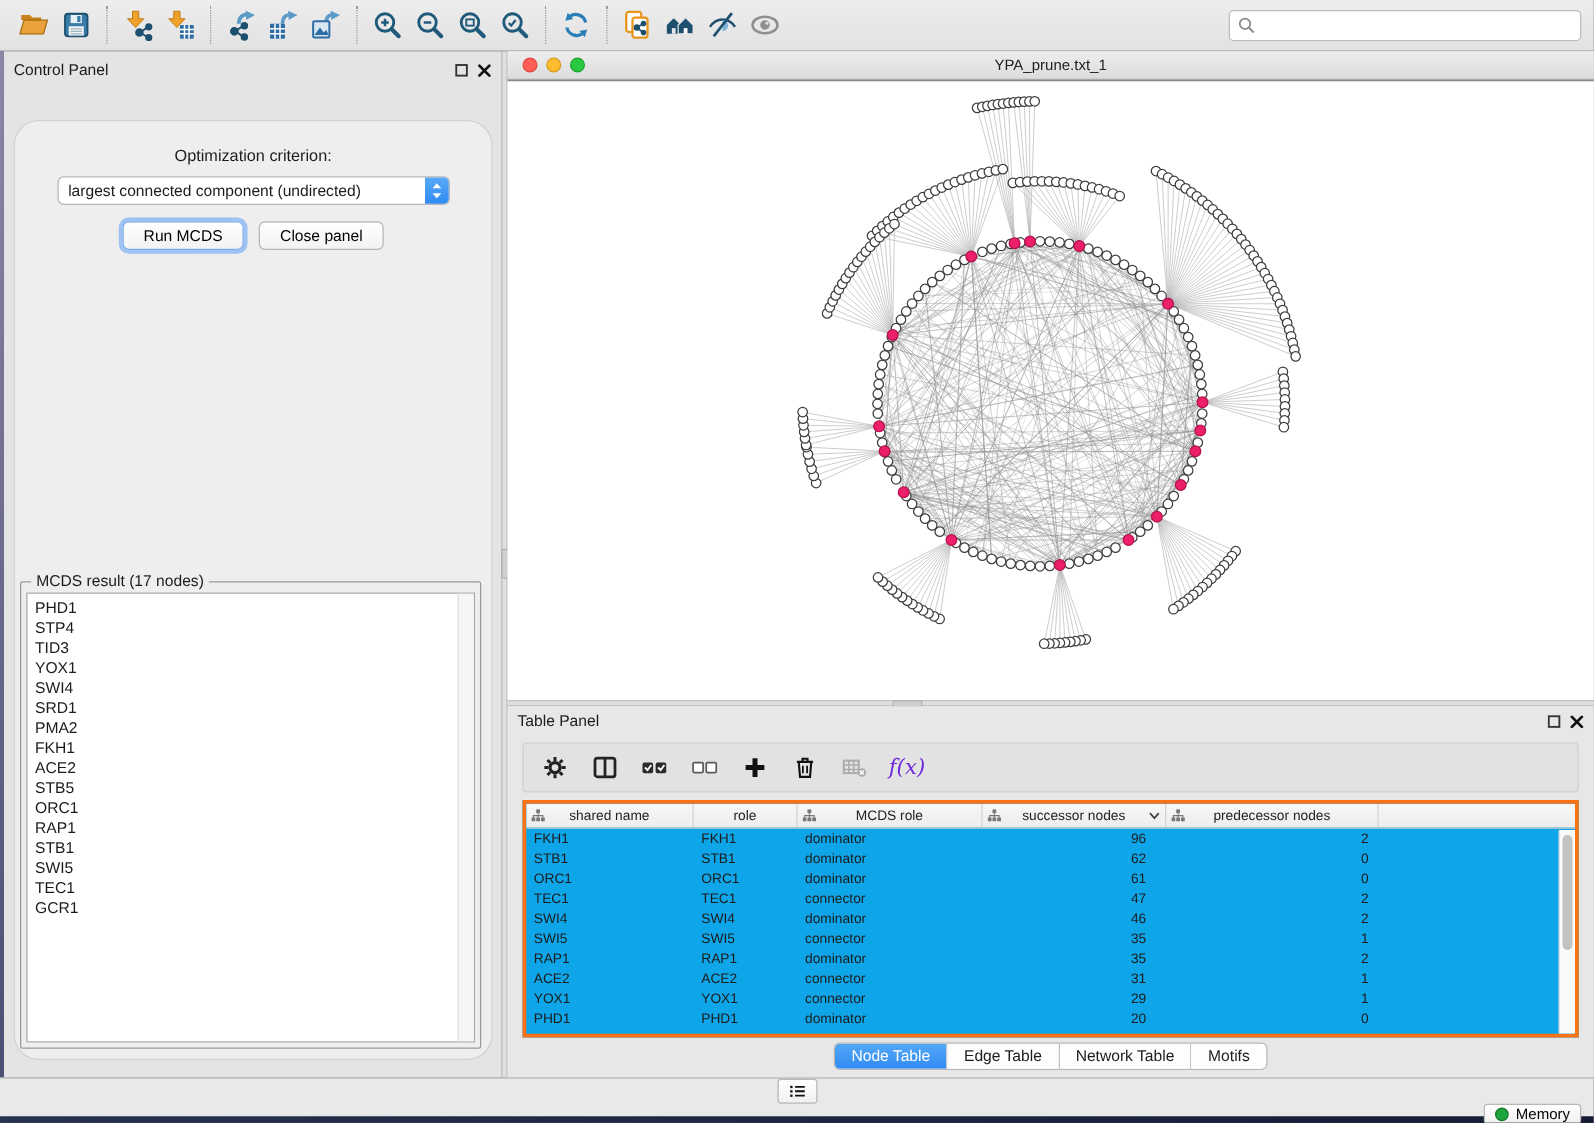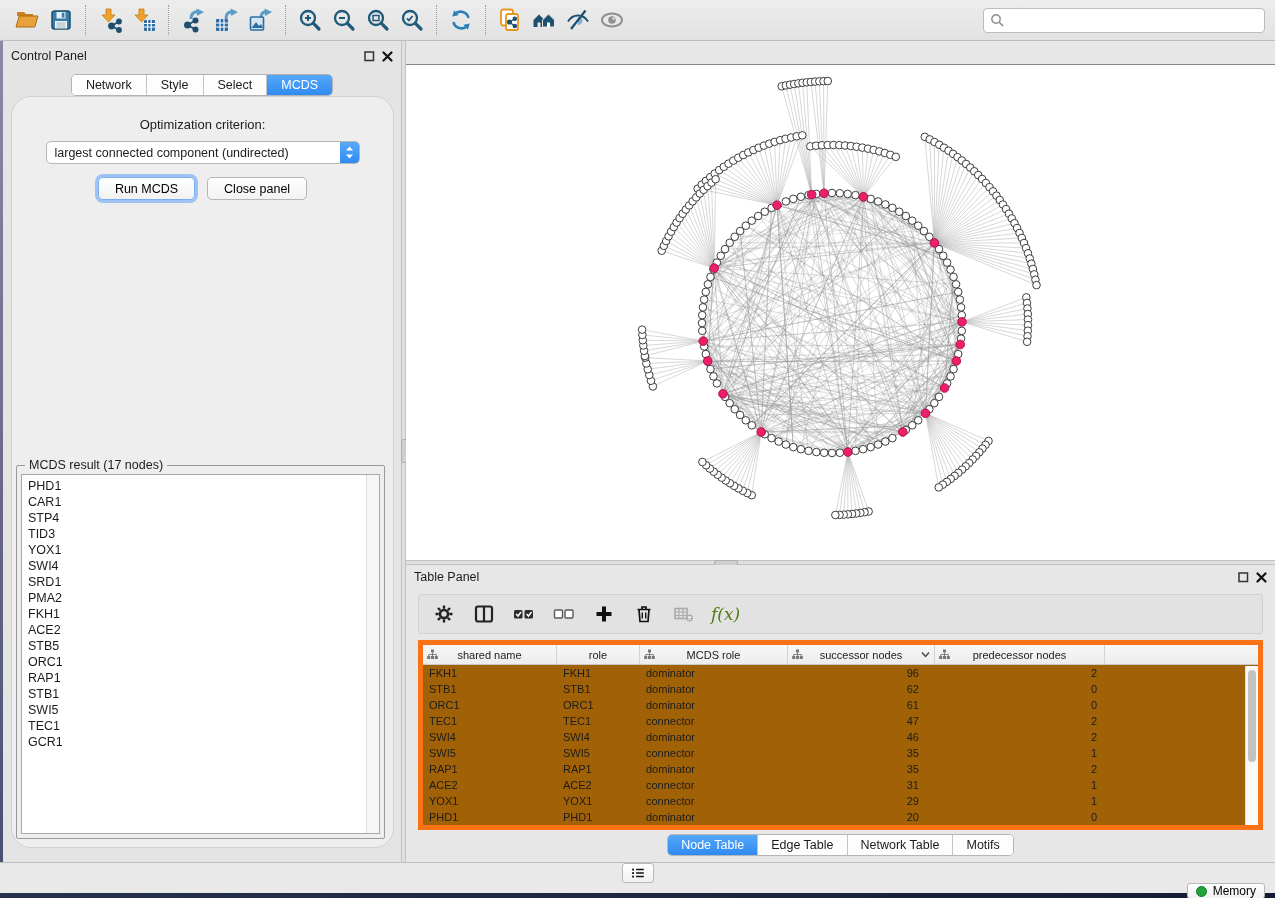--- a/index.html
+++ b/index.html
@@ -67,22 +67,22 @@
   .tl.green { background:#28c840; border:1px solid #1da52f; }
   .net-title .title { position:absolute; left:0; right:0; text-align:center; font-size:12px; color:#222; }
   .net-canvas { position:absolute; top:23px; left:0; right:0; bottom:0; background:#fff; border-top:1px solid #888; }
 
   
   .table-panel { position:absolute; left:0; right:0; top:524px; bottom:0; background:#e7e7e7; }
   .tp-head { height:22px; display:flex; align-items:center; padding:2px 8px 0 8px; font-size:12.5px; }
   .tp-toolbar { margin:7px 12px 0 12px; height:40px; background:#e2e2e2; border:1px solid #d0d0d0; border-radius:3px;
                 display:flex; align-items:center; gap:14px; padding:0 12px; }
   .tpi { width:26px; height:26px; border:none; background:transparent; display:flex; align-items:center; justify-content:center; }
-  .fx { font-family:"DejaVu Serif", serif; font-style:italic; font-size:17px; color:#4d7c0f; }
-  .grid-wrap { margin:6px 12px 0 12px; height:190px; background:#a16207; border:5px solid #f97316; position:relative; overflow:hidden; }
+  .fx { font-family:"DejaVu Serif", serif; font-style:italic; font-size:17px; color:#6d28d9; }
+  .grid-wrap { margin:6px 12px 0 12px; height:190px; background:#0ea5e9; border:3px solid #f97316; position:relative; overflow:hidden; }
   .thead { display:flex; height:20px; background:linear-gradient(#f7f7f7,#ededed); border-bottom:1px solid #c9c9c9; }
   .th { position:relative; display:flex; align-items:center; justify-content:center; font-size:11px; color:#222;
         border-right:1px solid #d4d4d4; flex:0 0 auto; }
   .th .hicon { position:absolute; left:4px; top:4px; }
   .th .sort { position:absolute; right:4px; top:6px; }
   .trow { display:flex; height:16px; align-items:center; }
   .td { flex:0 0 auto; font-size:11px; white-space:nowrap; overflow:hidden; padding-left:6px; }
   .td.num { text-align:right; padding-left:0; }
   .vscroll { position:absolute; top:21px; right:0; bottom:0; width:13px; background:#fafafa; border-left:1px solid #e0e0e0; }
   .vscroll .thumb { position:absolute; top:4px; left:2px; width:8px; height:92px; background:#c2c2c2; border-radius:4px; }
@@ -258,46 +258,39 @@
         <span>Control Panel</span>
         <span class="panel-icons">
           <svg width="11" height="11" viewBox="0 0 11 11">
               <rect x="1" y="1" width="8.5" height="8.5" fill="none" stroke="#333" stroke-width="1.5"></rect>
             </svg>
           <svg width="11" height="11" viewBox="0 0 11 11">
               <path d="M1.5 1.5 L9.5 9.5 M9.5 1.5 L1.5 9.5" stroke="#111" stroke-width="2.2" stroke-linecap="round"></path>
             </svg>
         </span>
       </div>
-      <div class="cp-tabs">
-          <div class="seg">Network</div>
-          <div class="seg">Style</div>
-          <div class="seg">Select</div>
-          <div class="seg sel">MCDS</div>
-        </div>
       <div class="cp-body">
         <div class="opt-label">Optimization criterion:</div>
         <div class="combo">
           <span>largest connected component (undirected)</span>
           <span class="stepper">
             <svg width="11" height="15" viewBox="0 0 11 15">
                 <path d="M5.5 1.5 L9 5.5 H2 Z" fill="#fff"></path>
                 <path d="M5.5 13.5 L2 9.5 H9 Z" fill="#fff"></path>
               </svg>
           </span>
         </div>
         <div class="btn-row">
           <button class="btn focus">Run MCDS</button>
           <button class="btn">Close panel</button>
         </div>
         <div class="mcds-box">
           <div class="mcds-legend">MCDS result (17 nodes)</div>
           <div class="mcds-list">
               <div class="mcds-item">PHD1</div>
-              <div class="mcds-item">CAR1</div>
               <div class="mcds-item">STP4</div>
               <div class="mcds-item">TID3</div>
               <div class="mcds-item">YOX1</div>
               <div class="mcds-item">SWI4</div>
               <div class="mcds-item">SRD1</div>
               <div class="mcds-item">PMA2</div>
               <div class="mcds-item">FKH1</div>
               <div class="mcds-item">ACE2</div>
               <div class="mcds-item">STB5</div>
               <div class="mcds-item">ORC1</div>
@@ -312,20 +305,26 @@
       </div>
     </aside>
 
     <div class="vsplit">
         <div class="handle"></div>
       </div>
 
     <section class="right">
 
       <div class="net-win">
+        <div class="net-title">
+          <span class="title">YPA_prune.txt_1</span>
+          <span class="tl red"></span>
+          <span class="tl yellow"></span>
+          <span class="tl green"></span>
+        </div>
         <div class="net-canvas" id="netcanvas">
             <svg width="869" height="496">
               <g>
                 <line x1="371.059625973709" y1="140.17998768523552" x2="537.2515653991882" y2="190.7460841569046" stroke="#909090" stroke-width="0.7" opacity="0.45"></line>
                 <line x1="371.059625973709" y1="140.17998768523552" x2="304.4478884508961" y2="211.90136468447037" stroke="#909090" stroke-width="0.7" opacity="0.45"></line>
                 <line x1="371.059625973709" y1="140.17998768523552" x2="323.6661475208235" y2="338.1734534417106" stroke="#909090" stroke-width="0.7" opacity="0.45"></line>
                 <line x1="371.059625973709" y1="140.17998768523552" x2="479.3536647088584" y2="376.5469799789717" stroke="#909090" stroke-width="0.7" opacity="0.45"></line>
                 <line x1="371.059625973709" y1="140.17998768523552" x2="512.2059455713033" y2="355.30639726224314" stroke="#909090" stroke-width="0.7" opacity="0.45"></line>
                 <line x1="371.059625973709" y1="140.17998768523552" x2="402.56684508419227" y2="385.8705879031287" stroke="#909090" stroke-width="0.7" opacity="0.45"></line>
                 <line x1="371.059625973709" y1="140.17998768523552" x2="387.32460299882365" y2="382.1137126461109" stroke="#909090" stroke-width="0.7" opacity="0.45"></line>

